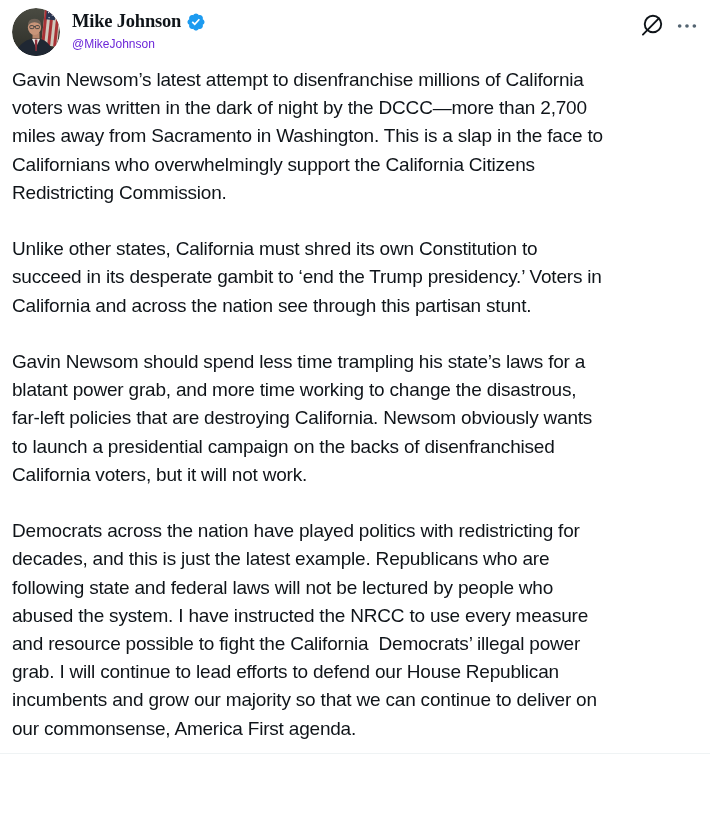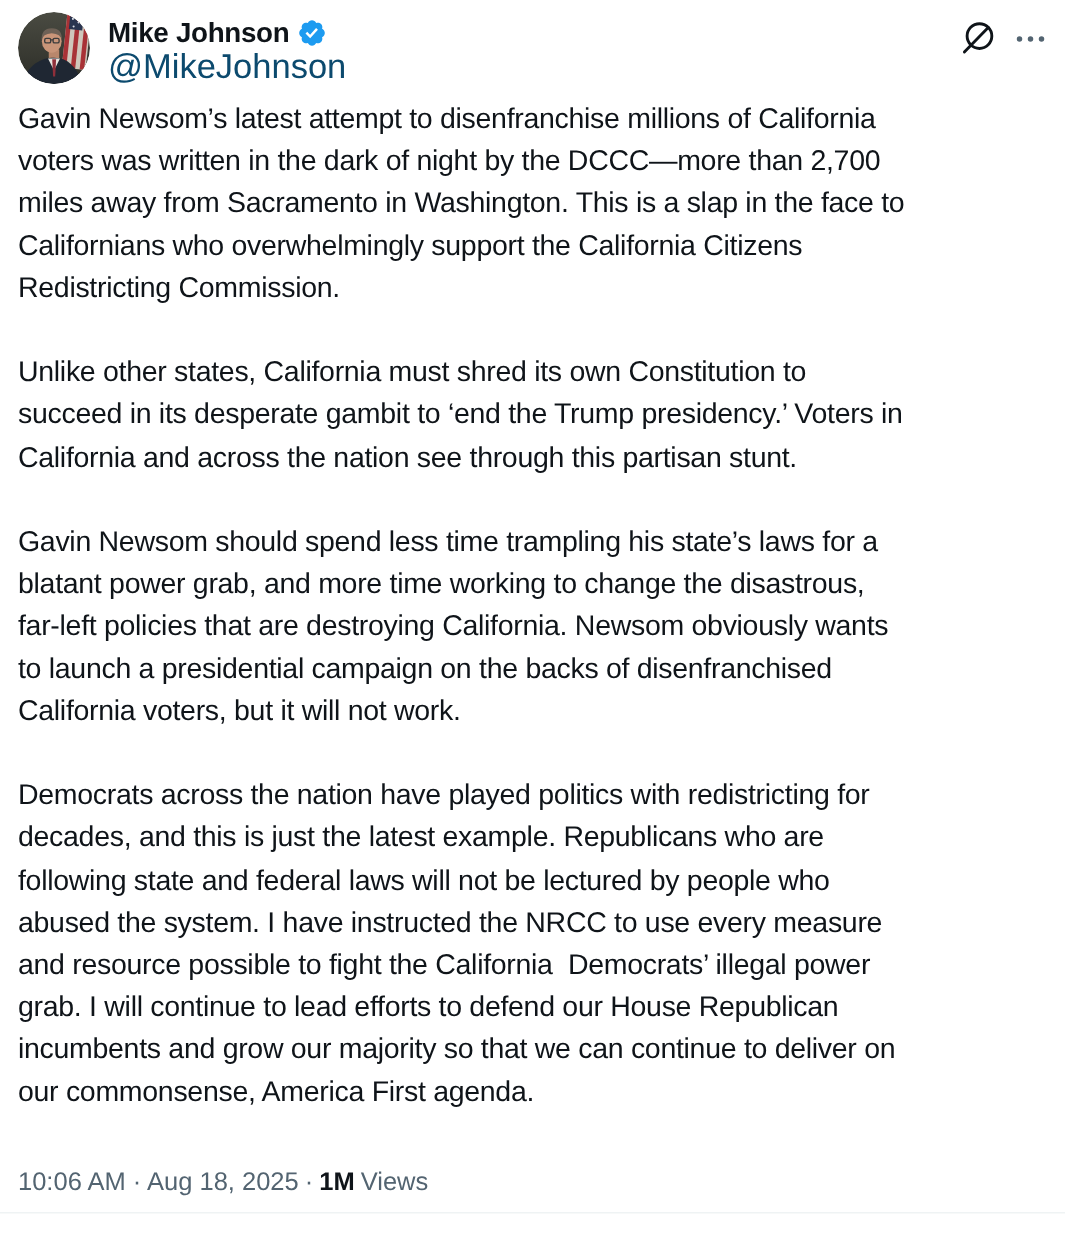--- a/index.html
+++ b/index.html
@@ -15,25 +15,25 @@
   .tweet-header { display: flex; align-items: flex-start; }
   .avatar {
     width: 48px; height: 48px; border-radius: 50%;
     overflow: hidden; flex: none; cursor: pointer;
   }
   .avatar svg { display: block; }
   .user-info { margin-left: 12px; padding-top: 2px; }
   .name-row { display: flex; align-items: center; gap: 5px; }
   .display-name {
     font-size: 18.5px; font-weight: 700; line-height: 23px;
-    letter-spacing: -0.2px; cursor: pointer;
+    letter-spacing: -0.2px; cursor: pointer; font-family: Liberation Serif, serif;
   }
   .verified-badge { width: 20px; height: 20px; display: inline-flex; }
   .user-handle {
-    font-size: 23px; line-height: 23px; color: #0c4a6e; cursor: pointer;
+    font-size: 12px; line-height: 23px; color: #6d28d9; cursor: pointer;
   }
   .header-actions {
     margin-left: auto; display: flex; align-items: center;
     gap: 12px; margin-top: 6px;
   }
   .icon-btn { display: inline-flex; cursor: pointer; }
 
   
   .tweet-body {
     margin-top: 10px;
@@ -146,19 +146,16 @@
 
 Democrats across the nation have played politics with redistricting for
 decades, and this is just the latest example. Republicans who are
 following state and federal laws will not be lectured by people who
 abused the system. I have instructed the NRCC to use every measure
 and resource possible to fight the California  Democrats’ illegal power
 grab. I will continue to lead efforts to defend our House Republican
 incumbents and grow our majority so that we can continue to deliver on
 our commonsense, America First agenda.</div>
 
-  <div class="tweet-footer">
-    <span>10:06 AM · Aug 18, 2025</span><span class="sep">·</span><span class="views-count">1M</span><span>Views</span>
-  </div>
 
 </div>
 
 <div class="divider"></div>
 
 </body></html>

